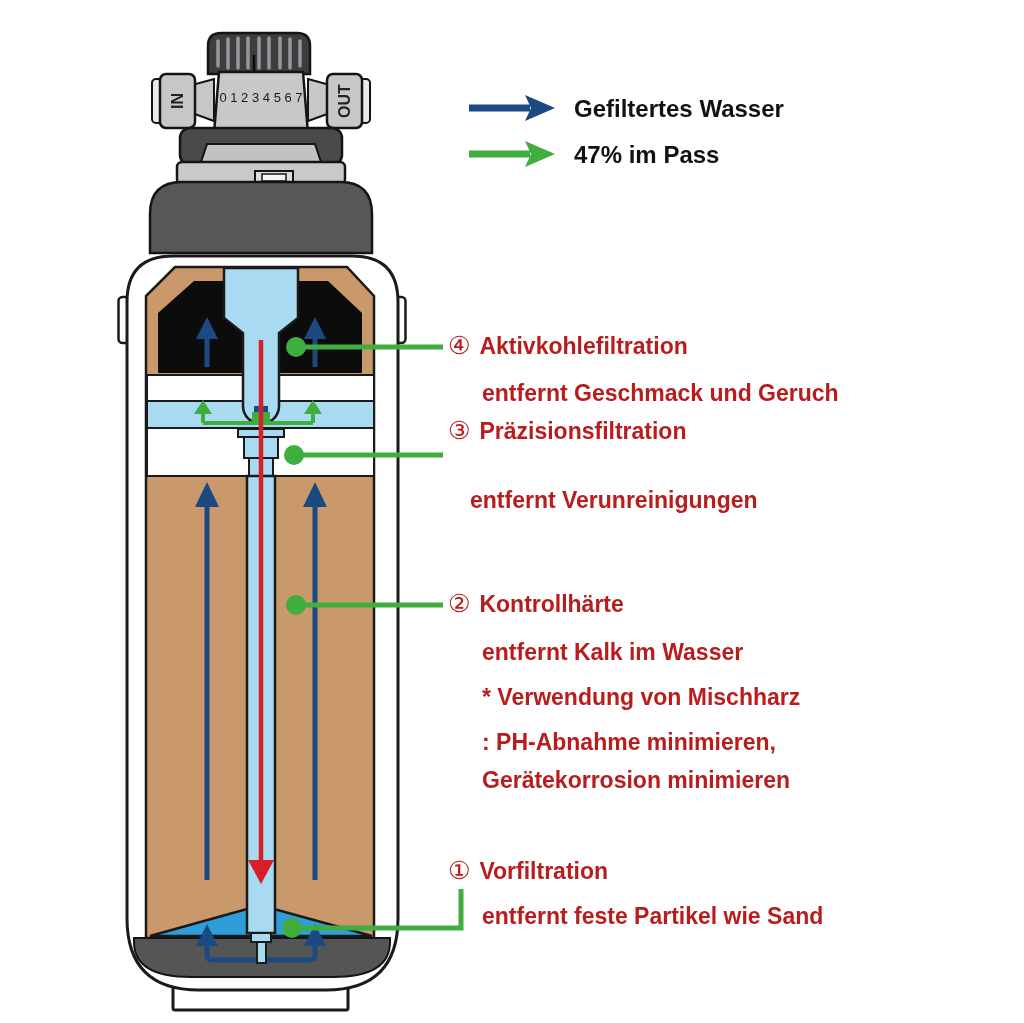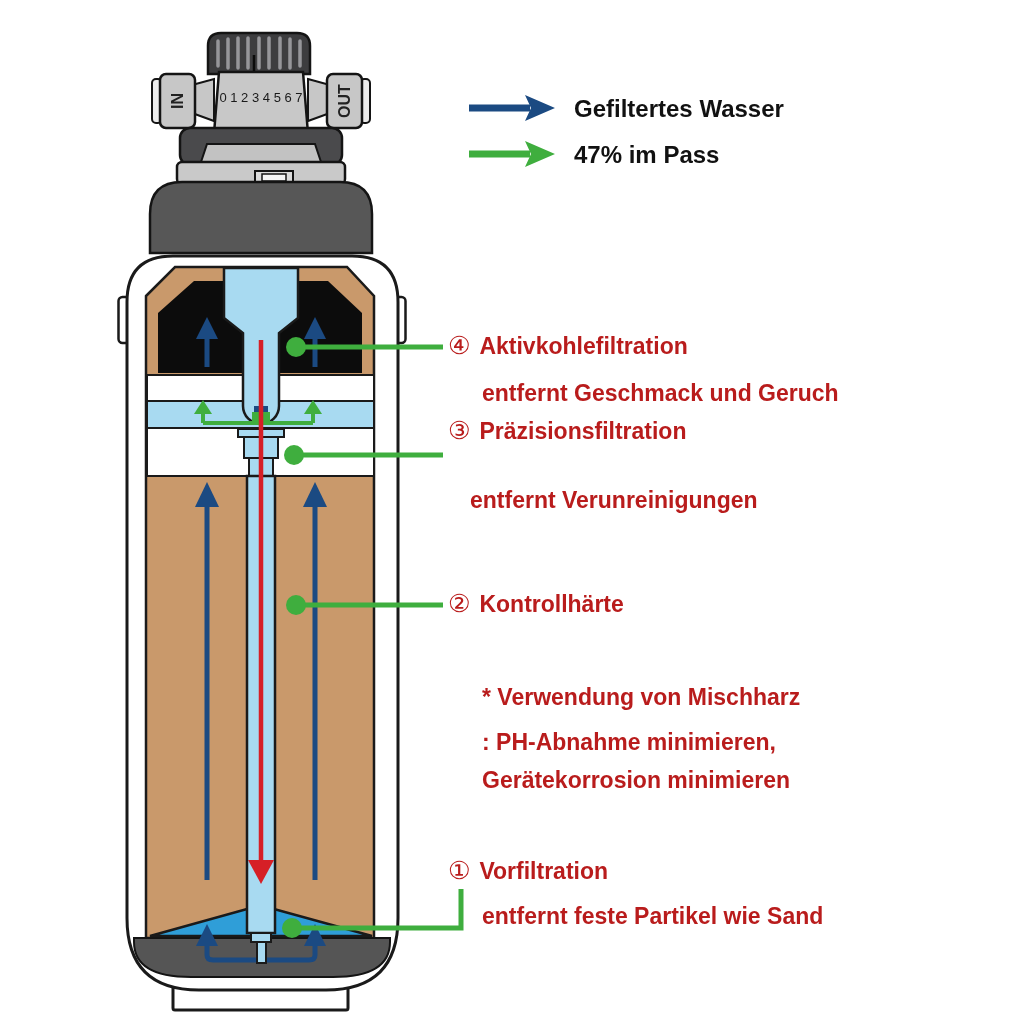--- a/index.html
+++ b/index.html
@@ -148,20 +148,21 @@
   <div class="ann-line" style="left:482px;top:379px">entfernt Geschmack und Geruch</div>
 
   <div class="ann-line" style="left:448px;top:417px">
     <span class="ann-num">③</span><span>Präzisionsfiltration</span>
   </div>
   <div class="ann-line" style="left:470px;top:486px">entfernt Verunreinigungen</div>
 
   <div class="ann-line" style="left:448px;top:590px">
     <span class="ann-num">②</span><span>Kontrollhärte</span>
   </div>
+  <div class="ann-line" style="left:482px;top:638px">entfernt Kalk im Wasser</div>
   <div class="ann-line" style="left:482px;top:683px">* Verwendung von Mischharz</div>
   <div class="ann-line" style="left:482px;top:728px">: PH-Abnahme minimieren,</div>
   <div class="ann-line" style="left:482px;top:766px">Gerätekorrosion minimieren</div>
 
   <div class="ann-line" style="left:448px;top:857px">
     <span class="ann-num">①</span><span>Vorfiltration</span>
   </div>
   <div class="ann-line" style="left:482px;top:902px">entfernt feste Partikel wie Sand</div>
 
 </div>

